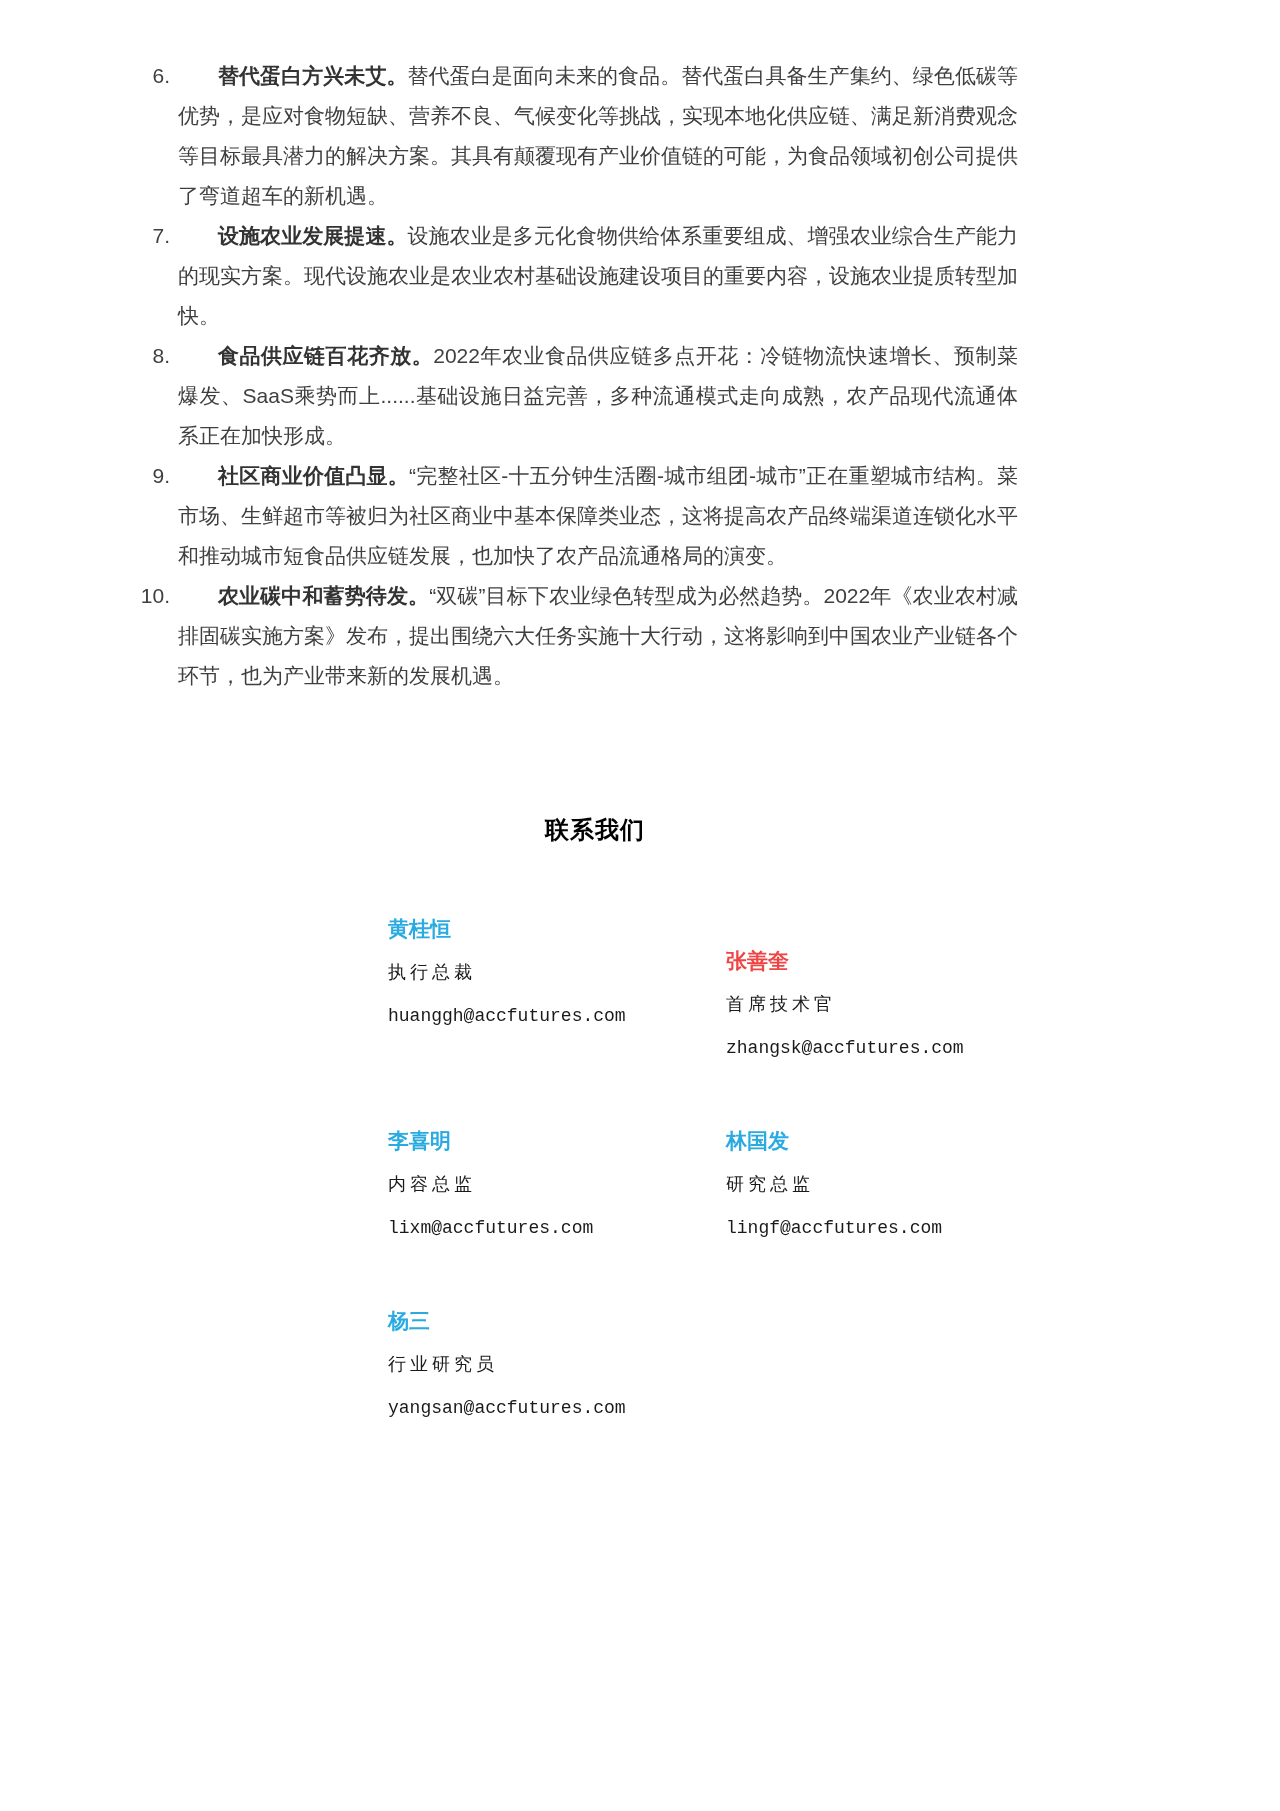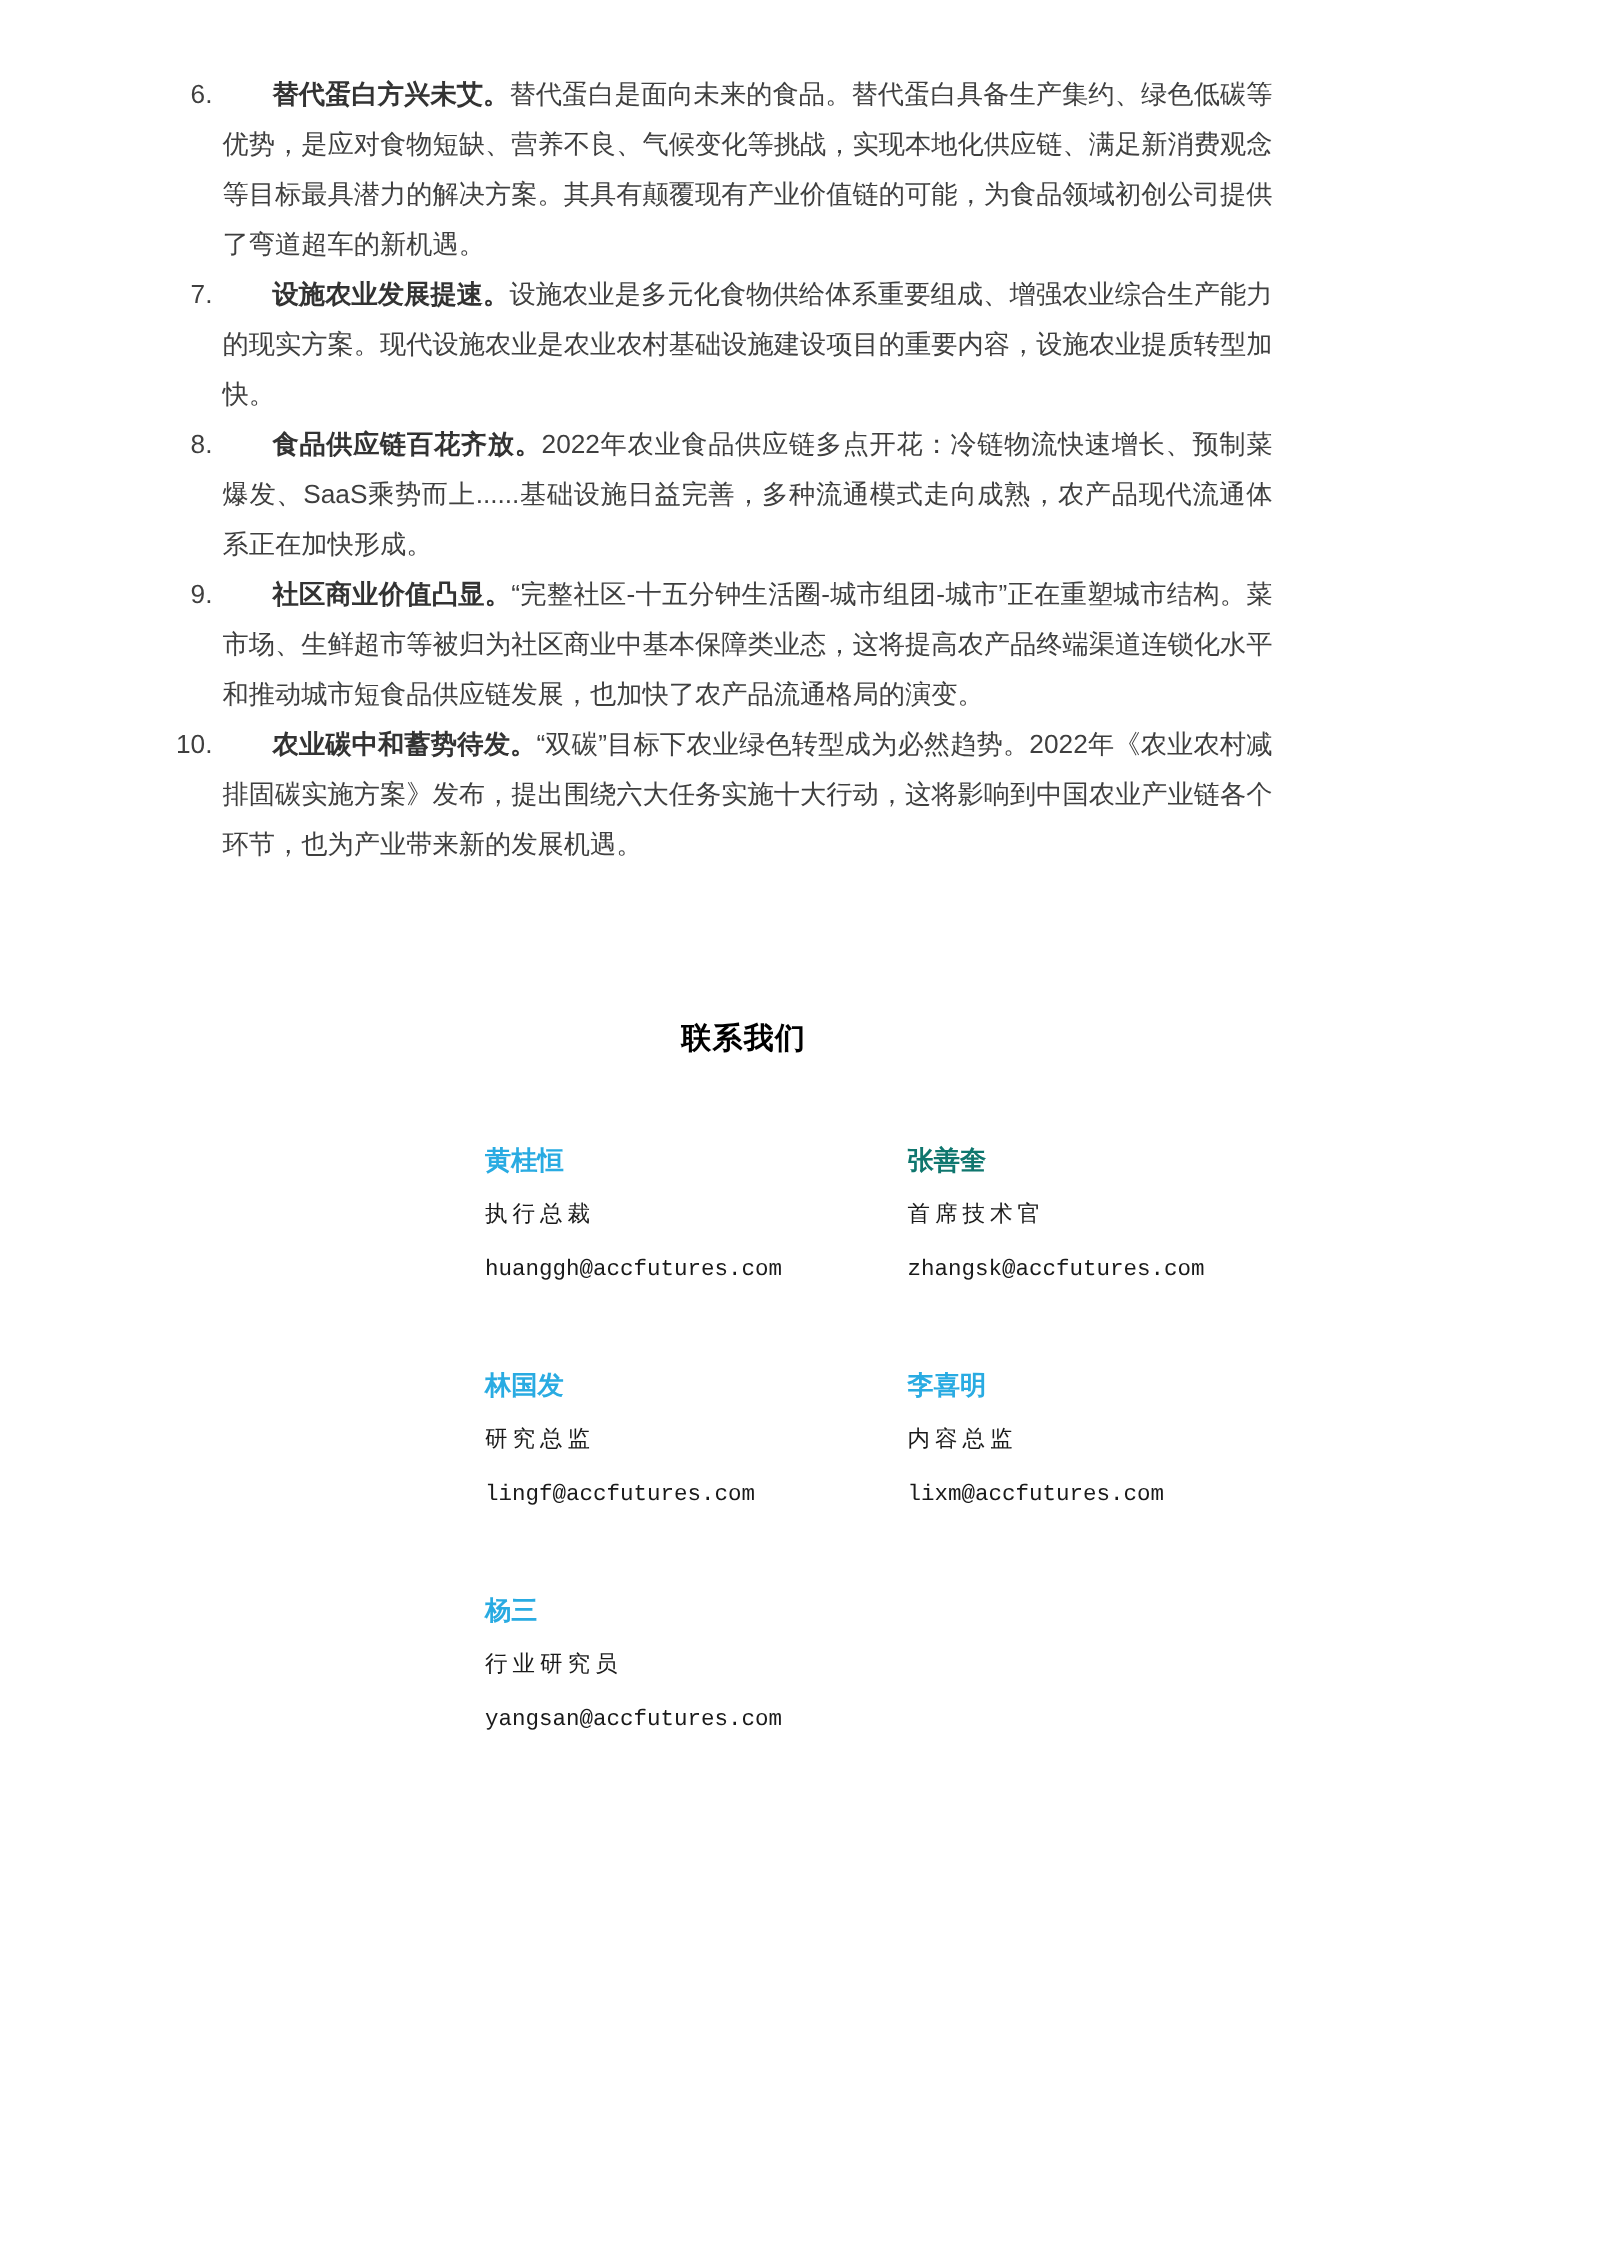--- a/index.html
+++ b/index.html
@@ -121,35 +121,35 @@
 
   <div class="contact-grid">
 
       <div class="person">
         <div class="person-name" style="color: rgb(41, 171, 226);">黄桂恒</div>
         <div class="person-title">执行总裁</div>
         <div class="person-email">huanggh@accfutures.com</div>
       </div>
 
       <div class="person">
-        <div class="person-name" style="color: #0f766e;">张善奎</div>
+        <div class="person-name" style="color: #ef4444; margin-top: 32px;">张善奎</div>
         <div class="person-title">首席技术官</div>
         <div class="person-email">zhangsk@accfutures.com</div>
+      </div>
+
+      <div class="person">
+        <div class="person-name" style="color: rgb(41, 171, 226);">李喜明</div>
+        <div class="person-title">内容总监</div>
+        <div class="person-email">lixm@accfutures.com</div>
       </div>
 
       <div class="person">
         <div class="person-name" style="color: rgb(41, 171, 226);">林国发</div>
         <div class="person-title">研究总监</div>
         <div class="person-email">lingf@accfutures.com</div>
-      </div>
-
-      <div class="person">
-        <div class="person-name" style="color: rgb(41, 171, 226);">李喜明</div>
-        <div class="person-title">内容总监</div>
-        <div class="person-email">lixm@accfutures.com</div>
       </div>
 
       <div class="person">
         <div class="person-name" style="color: rgb(41, 171, 226);">杨三</div>
         <div class="person-title">行业研究员</div>
         <div class="person-email">yangsan@accfutures.com</div>
       </div>
     </div>
 
 </div>

